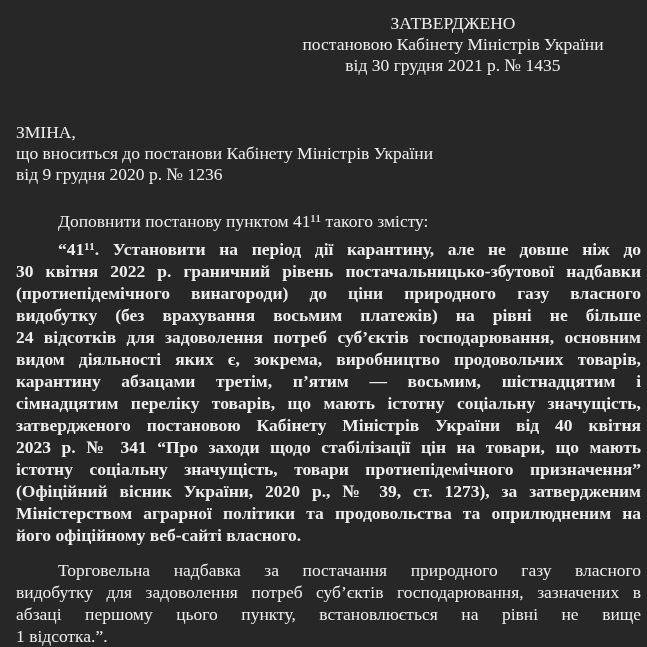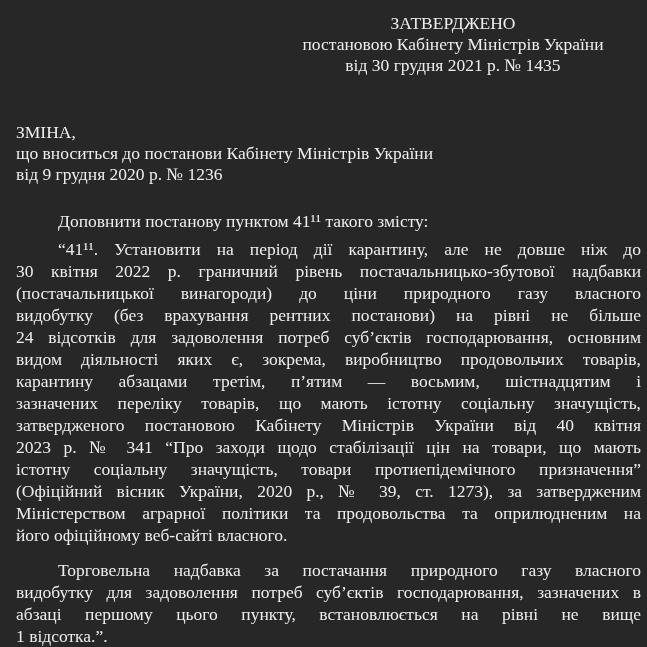--- a/index.html
+++ b/index.html
@@ -29,21 +29,21 @@
     text-align: center;
     line-height: 21px;
   }
   .title {
     margin-top: 46px;
     text-align: left;
     line-height: 21px;
   }
   .para { line-height: 22px; }
   .p1 { margin-top: 25px; }
-  .p2 { margin-top: 6px; }
+  .p2 { margin-top: 6px; font-weight: bold; }
   .p3 { margin-top: 13px; }
   .line {
     text-align: justify;
     text-align-last: justify;
   }
   .line.first { text-indent: 42px; }
   .line.last { text-align-last: left; }
   .line.only { text-align: right; text-align-last: left; }
 </style>
 </head>
@@ -63,26 +63,26 @@
     <div class="tline">від 9 грудня 2020 р. № 1236</div>
   </div>
 
   <div class="para p1">
     <div class="line first only">Доповнити постанову пунктом 41¹¹ такого змісту:</div>
   </div>
 
   <div class="para p2">
     <div class="line first">“41¹¹. Установити на період дії карантину, але не довше ніж до</div>
     <div class="line">30 квітня 2022 р. граничний рівень постачальницько-збутової надбавки</div>
-    <div class="line">(постачальницької винагороди) до ціни природного газу власного</div>
-    <div class="line">видобутку (без врахування рентних постанови) на рівні не більше</div>
+    <div class="line">(протиепідемічного винагороди) до ціни природного газу власного</div>
+    <div class="line">видобутку (без врахування восьмим платежів) на рівні не більше</div>
     <div class="line">24 відсотків для задоволення потреб суб’єктів господарювання, основним</div>
     <div class="line">видом діяльності яких є, зокрема, виробництво продовольчих товарів,</div>
     <div class="line">карантину абзацами третім, п’ятим — восьмим, шістнадцятим і</div>
-    <div class="line">зазначених переліку товарів, що мають істотну соціальну значущість,</div>
+    <div class="line">сімнадцятим переліку товарів, що мають істотну соціальну значущість,</div>
     <div class="line">затвердженого постановою Кабінету Міністрів України від 40 квітня</div>
     <div class="line">2023 р. № 341 “Про заходи щодо стабілізації цін на товари, що мають</div>
     <div class="line">істотну соціальну значущість, товари протиепідемічного призначення”</div>
     <div class="line">(Офіційний вісник України, 2020 р., № 39, ст. 1273), за затвердженим</div>
     <div class="line">Міністерством аграрної політики та продовольства та оприлюдненим на</div>
     <div class="line last">його офіційному веб-сайті власного.</div>
   </div>
 
   <div class="para p3">
     <div class="line first">Торговельна надбавка за постачання природного газу власного</div>

